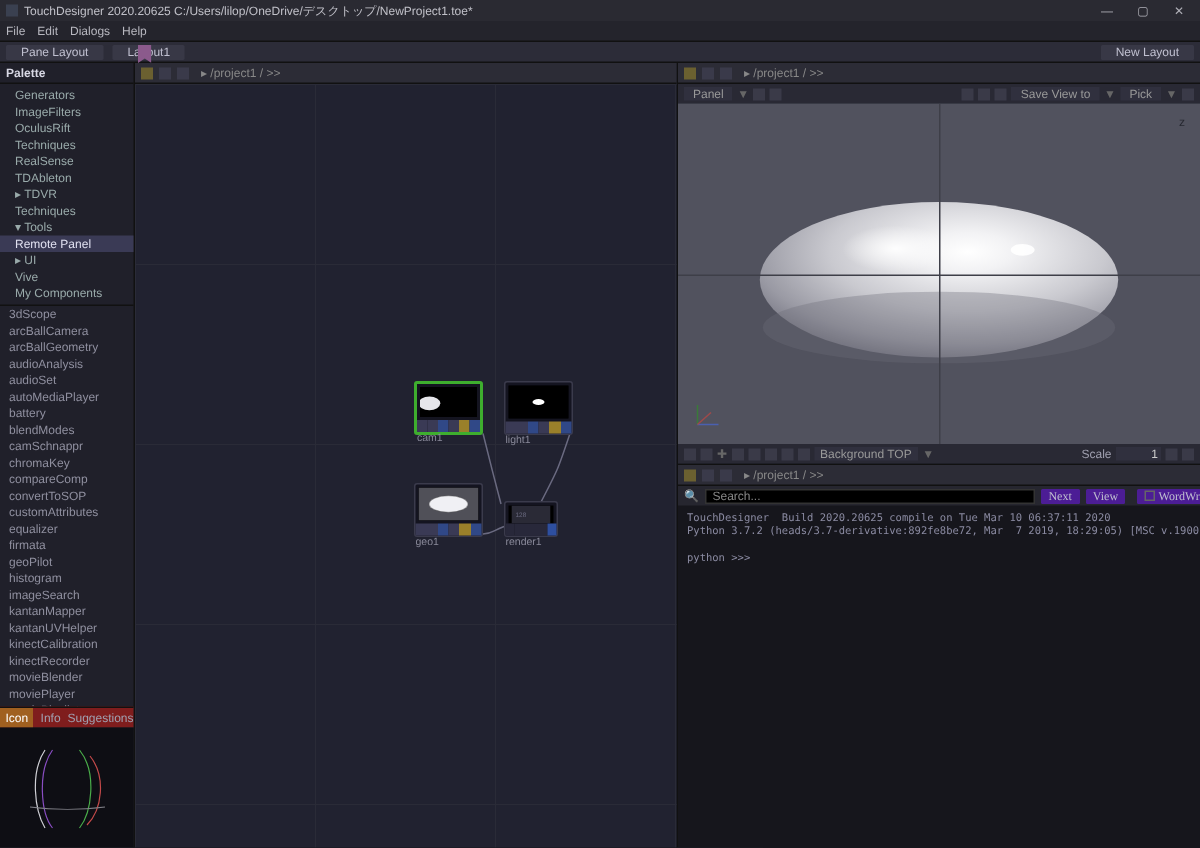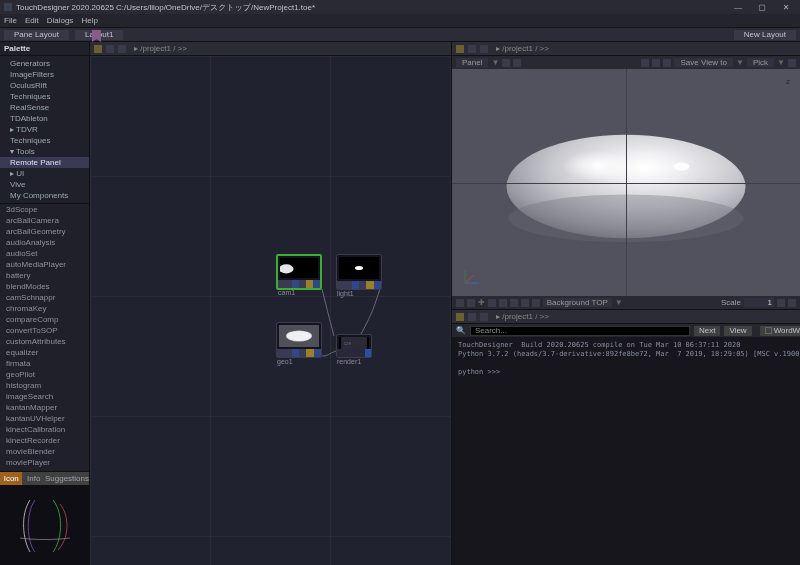--- a/index.html
+++ b/index.html
@@ -69,21 +69,21 @@
   .palette-groups div{
     padding:1px 10px; color:#9aa; cursor:pointer;
   }
   .palette-groups .sel{background:#3a3a55;color:#e0e0f0;}
   .palette-list{
     flex:1; overflow:hidden; border-top:1px solid #111;
   }
   .palette-list div{
     padding:1px 6px; color:#8f8f9f; line-height:9px; cursor:pointer;
   }
-  .tab-row{display:flex;background:#404040;border-top:1px solid #111;}
+  .tab-row{display:flex;background:#7f1d1d;border-top:1px solid #111;}
   .tab-row span{flex:1;text-align:center;padding:2px 0;}
   .tab-row .act{background:#a06020;color:#fff;}
   .preview{
     height:80px; background:#0e0e14;
     display:flex; align-items:center; justify-content:center;
   }
   .preview svg{width:80px;height:70px;}
   
   .center{
     flex:1; background:#22232d; position:relative;
@@ -160,21 +160,21 @@
   }
   .textport .pane-bar{background:#2c2c36;}
   .tp-tool{
     height:13px;background:#26262f;display:flex;align-items:center;
     gap:4px;padding:0 4px;
   }
   .tp-tool .search{
     flex:0 0 220px; height:10px;background:#000000;border:1px solid #333;
     color:#888;padding:0 4px; line-height:8px;
   }
-  .tp-tool .btn{background:#404040;padding:0 5px;}
+  .tp-tool .btn{background:#4c1d95;padding:0 5px;font-family:Liberation Serif, serif;}
   .tp-tool .gap{flex:1;}
   .tp-header{
     background:#2d2d38;color:#c8c8d6;padding:2px 6px;
   }
   .tp-body{
     flex:1;padding:4px 6px;color:#8b8ba2;font-family:Consolas,monospace;
     font-size:7px;line-height:9px; white-space:pre;
   }
   .bookmark{
     position:absolute; left:92px; top:30px; width:9px; height:12px;

